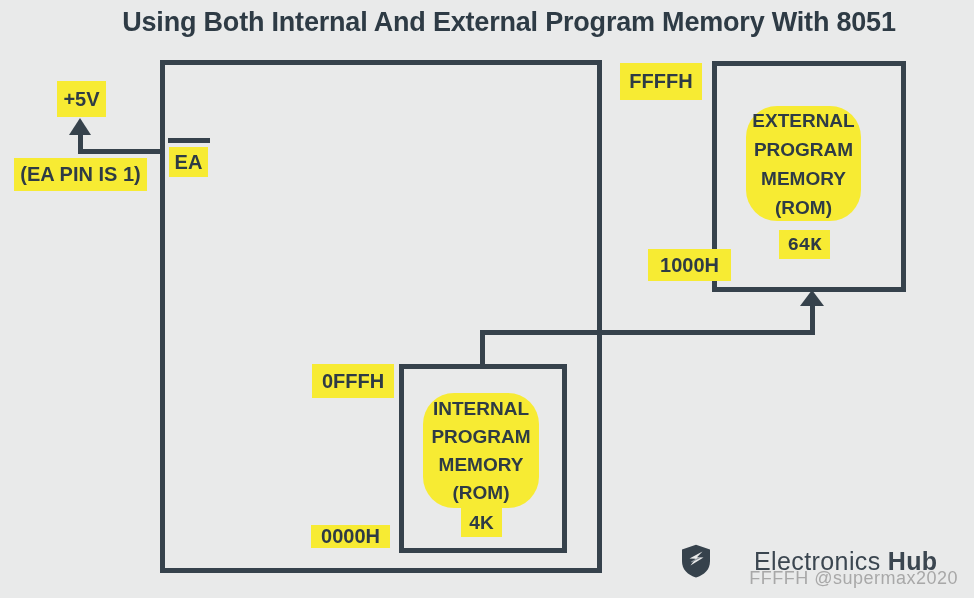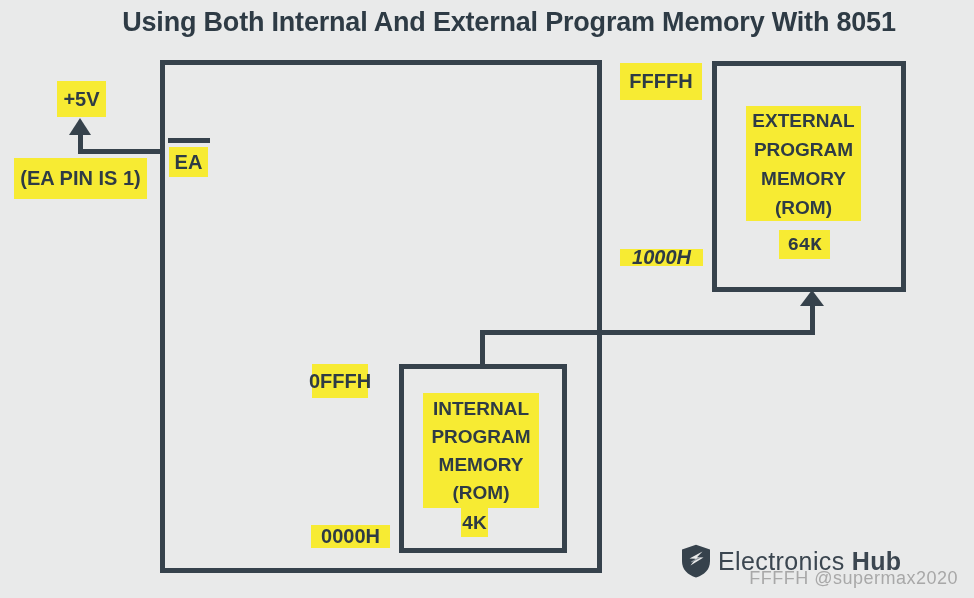--- a/index.html
+++ b/index.html
@@ -65,42 +65,44 @@
     color: var(--text);
     font-weight: bold;
     font-size: 20px;
     display: flex;
     align-items: center;
     justify-content: center;
     text-align: center;
     z-index: 3;
   }
   .lbl-5v      { left: 57px;  top: 81px;  width: 49px;  height: 36px; }
-  .lbl-ea-note { left: 14px;  top: 158px; width: 133px; height: 41px; }
+  .lbl-ea-note { left: 14px;  top: 158px; width: 133px; height: 33px; }
   .lbl-ea      { left: 169px; top: 147px; width: 39px;  height: 30px; text-align: right; }
   .lbl-ffffh   { left: 620px; top: 63px;  width: 82px;  height: 37px; }
-  .lbl-1000h   { left: 620px; top: 249px; width: 83px;  height: 17px; font-style: italic; }
-  .lbl-0fffh   { left: 312px; top: 364px; width: 56px;  height: 34px; }
+  .lbl-1000h   { left: 648px; top: 249px; width: 83px;  height: 32px; }
+  .lbl-0fffh   { left: 312px; top: 364px; width: 82px;  height: 34px; }
   .lbl-0000h   { left: 311px; top: 525px; width: 79px;  height: 23px; }
   .lbl-mem {
     font-size: 19px;
     line-height: 28px;
     white-space: pre-line;
+    border-radius: 31px;
   }
   .lbl-int  { left: 423px; top: 393px; width: 116px; height: 115px; }
-  .lbl-4k   { left: 461px; top: 508px; width: 27px;  height: 29px; font-size: 19px; }
+  .lbl-4k   { left: 461px; top: 508px; width: 41px;  height: 29px; font-size: 19px; }
   .lbl-ext  { left: 746px; top: 106px; width: 115px; height: 115px; line-height: 29px; }
   .lbl-64k  { left: 779px; top: 230px; width: 51px;  height: 29px; font-size: 19px; font-family: Liberation Mono, monospace; }
 
   .logo {
     position: absolute;
     left: 681px; top: 544px;
     display: flex;
     align-items: center;
     z-index: 3;
+    gap: 36px;
   }
   .logo-text {
     font-size: 25px;
     color: var(--logo_text);
     letter-spacing: 0.4px;
     margin-left: 7px;
   }
   .logo-regular { font-weight: 400; }
   .logo-bold { font-weight: bold; margin-left: 7px; }
   .watermark {

